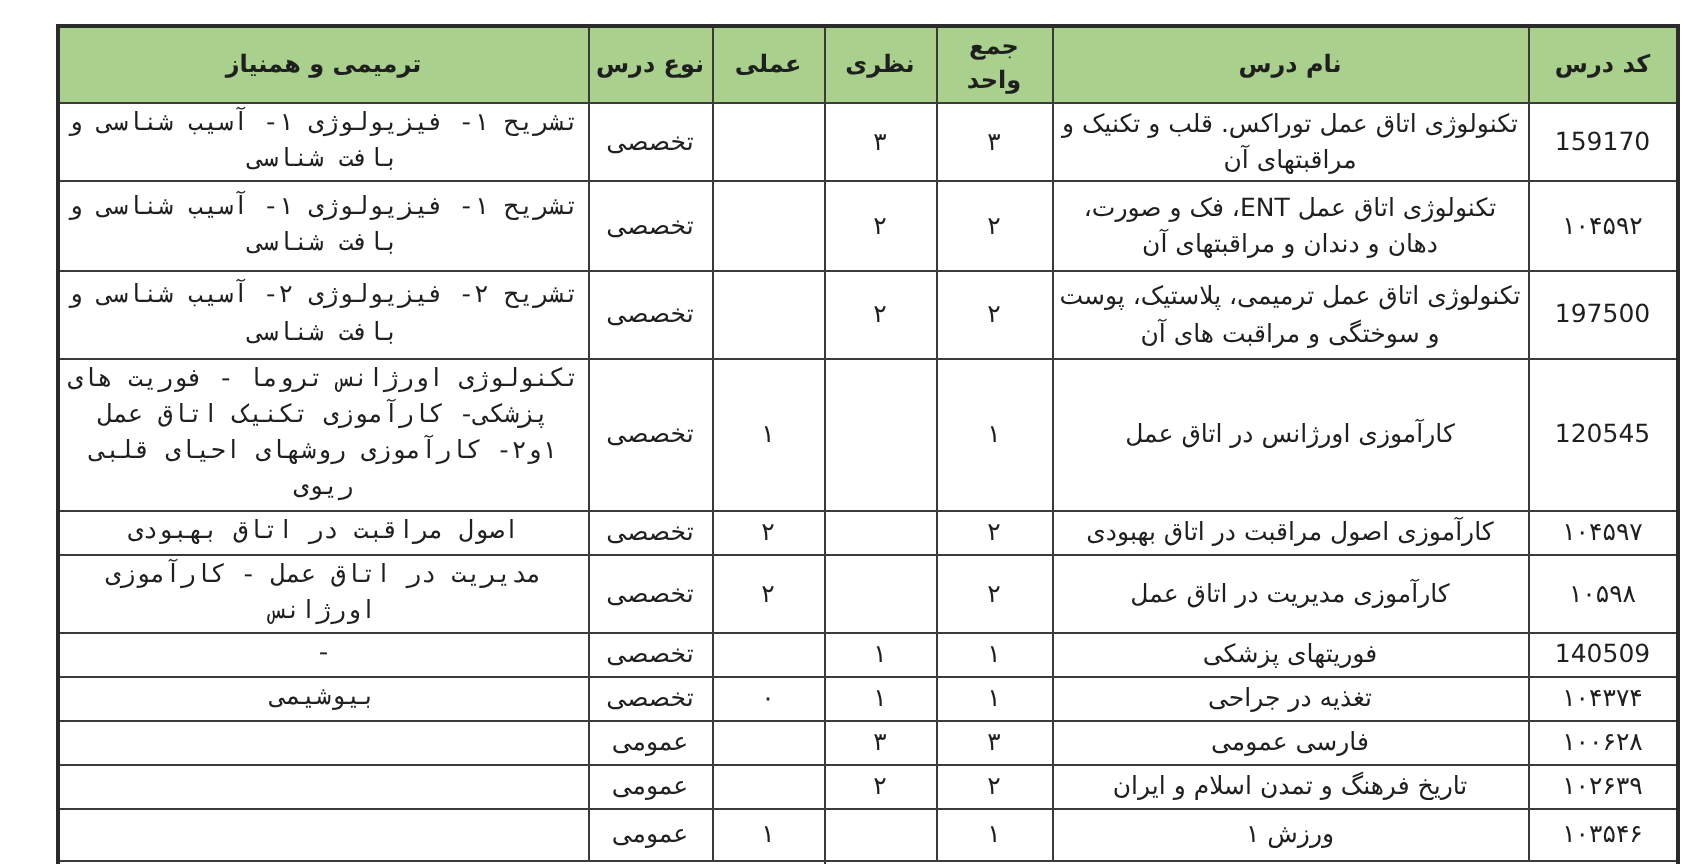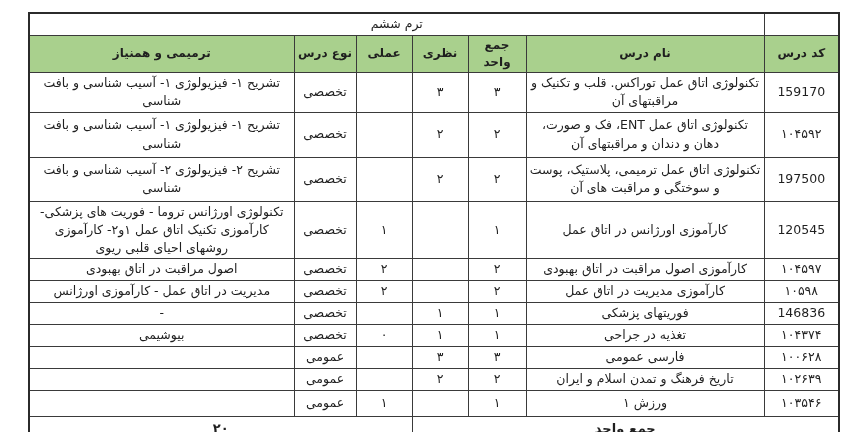--- a/index.html
+++ b/index.html
@@ -60,45 +60,41 @@
   td.title-cell {
     font-size: 12.5px;
     padding-left: 55px; 
   }
   tr.h-head td {
     background: #a9d08d;
     font-weight: bold;
     font-size: 12px;
   }
   td.name-cell  { font-size: 12.3px; }
-  td.prereq-cell { font-size: 11.5px; line-height: 1.5; }
+  td.prereq-cell { font-size: 11.5px; line-height: 1.5; font-family: Liberation Mono, monospace; }
   td.num-cell   { font-size: 12.5px; }
   td.bold       { font-weight: bold; }
   tr.h-foot td  { font-weight: bold; font-size: 13px; }
 </style>
 </head>
 <body>
 
 <div class="sheet">
   <table class="course-table">
     <colgroup>
       <col class="c-code">
         <col class="c-name">
         <col class="c-total">
         <col class="c-theory">
       <col class="c-practical">
         <col class="c-type">
         <col class="c-prereq">
     </colgroup>
 
     <tbody>
-        <tr class="h-title">
-      <td></td>
-      <td class="title-cell" colspan="6">ترم ششم</td>
-    </tr>
 
     <tr class="h-head">
       <td>کد درس</td>
       <td>نام درس</td>
       <td>جمع واحد</td>
       <td>نظری</td>
       <td>عملی</td>
       <td>نوع درس</td>
       <td>ترمیمی و همنیاز</td>
     </tr>
@@ -157,21 +153,21 @@
       <td class="num-cell">۱۰۵۹۸</td>
       <td class="name-cell">کارآموزی مدیریت در اتاق عمل</td>
       <td class="num-cell">۲</td>
       <td class="num-cell"></td>
       <td class="num-cell">۲</td>
       <td>تخصصی</td>
       <td class="prereq-cell">مدیریت در اتاق عمل - کارآموزی اورژانس</td>
     </tr>
 
     <tr class="r7">
-      <td class="num-cell">146836</td>
+      <td class="num-cell">140509</td>
       <td class="name-cell">فوریتهای پزشکی</td>
       <td class="num-cell">۱</td>
       <td class="num-cell">۱</td>
       <td class="num-cell"></td>
       <td>تخصصی</td>
       <td class="prereq-cell">-</td>
     </tr>
 
     <tr class="r8">
       <td class="num-cell">۱۰۴۳۷۴</td>

